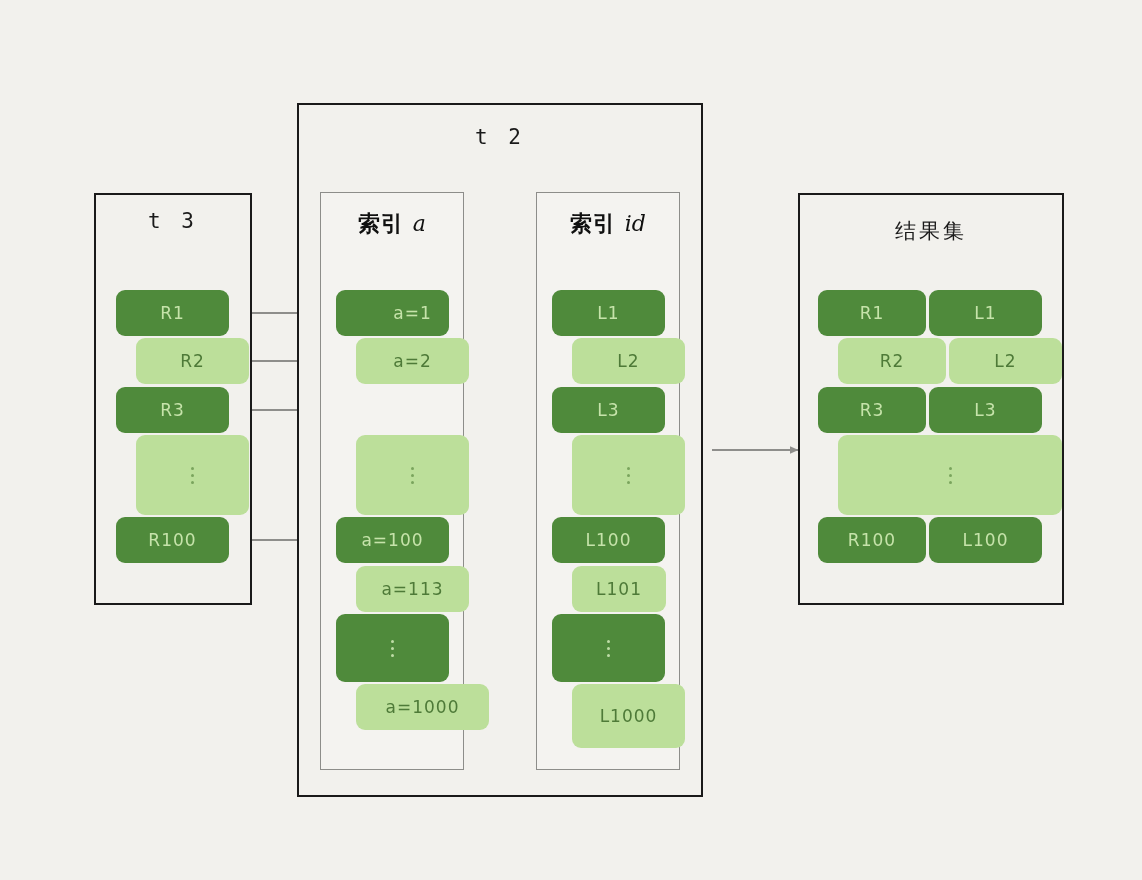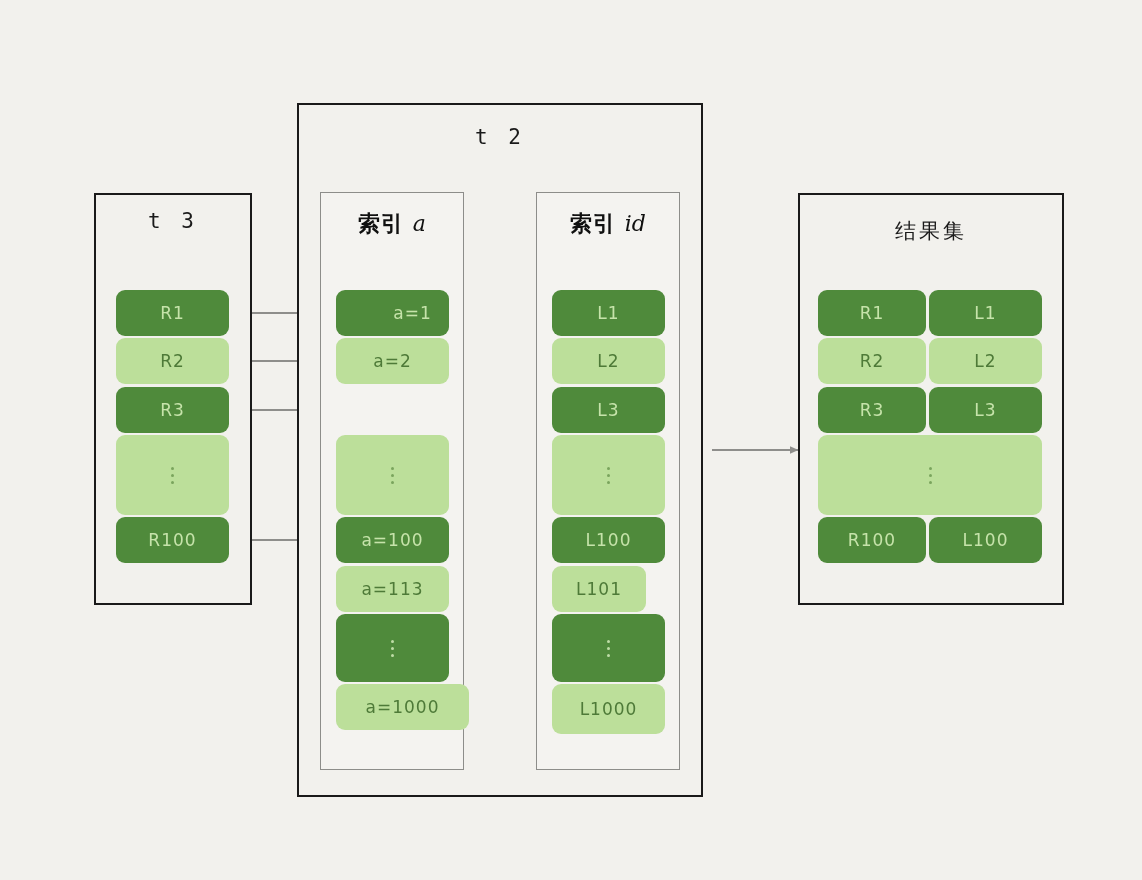--- a/index.html
+++ b/index.html
@@ -82,21 +82,21 @@
     display: flex;
     align-items: center;
     justify-content: center;
     color: #cfe7b7;
     font-family: "DejaVu Sans", "Liberation Sans", sans-serif;
     font-size: 17px;
     letter-spacing: 1px;
     user-select: none;
   }
   .cell.dark  { background: #4f8a3b; color: #c6e3aa; }
-  .cell.light { background: #bcdf9a; color: #4e7a38; }
+  .cell.light { background: #bcdf9a; color: #4e7a38; margin-left: 20px; }
 
   
   .cell.pair-left  { border-top-right-radius: 9px; border-bottom-right-radius: 9px; }
   .cell.pair-right { border-top-left-radius: 9px; border-bottom-left-radius: 9px; }
 
   
   .vdots {
     display: flex;
     flex-direction: column;
     align-items: center;
@@ -254,21 +254,21 @@
   <div class="cell light" style="left:552px; top:566px; width:94px; height:46px;">
       <span>L101</span>
     </div>
   <div class="cell dark" style="left:552px; top:614px; width:113px; height:68px;">
       <span class="vdots">
         <i></i>
         <i></i>
         <i></i>
       </span>
     </div>
-  <div class="cell light" style="left:552px; top:684px; width:113px; height:50px;">
+  <div class="cell light" style="left:552px; top:684px; width:113px; height:64px;">
       <span>L1000</span>
     </div>
 
   <div class="outer-box" style="left:798px; top:193px; width:266px; height:412px;">
     <div class="outer-title title-cjk" style="top:22px;">结果集</div>
   </div>
 
   <div class="cell dark pair-left" style="left:818px; top:290px; width:108px; height:46px;">
       <span>R1</span>
     </div>

